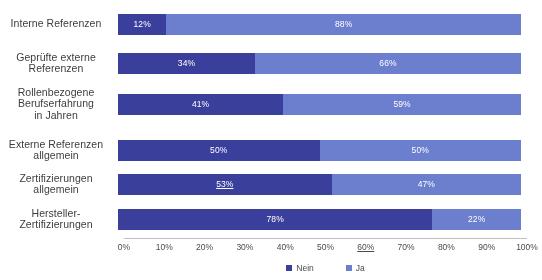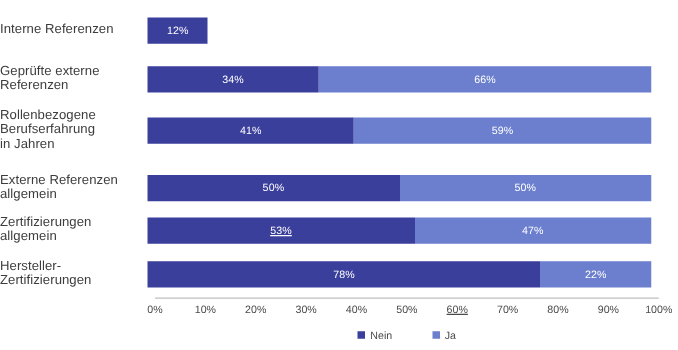--- a/index.html
+++ b/index.html
@@ -34,21 +34,21 @@
     left: 0;
     width: 542px;
     height: 38px;
     display: flex;
     align-items: center;
   }
   .cat-label {
     width: 118px;
     padding-right: 6px;
     box-sizing: border-box;
-    text-align: left;
+    text-align: center;
     font-size: 10.5px;
     line-height: 11.5px;
     color: #3d3d3d;
     white-space: pre-line;
     letter-spacing: 0.05px;
   }
   .bar-track {
     position: relative;
     width: 403px;
     height: 21px;
@@ -123,20 +123,21 @@
 </head>
 <body>
 
 <div id="chart-root">
 
   <div class="plot">
       <div class="row" style="top: 5px;">
         <div class="cat-label">Interne Referenzen</div>
         <div class="bar-track">
           <div class="seg seg-nein" style="width: 12%; background: rgb(59, 63, 156);">12%</div>
+          <div class="seg seg-ja" style="width: 88%; background: rgb(107, 127, 206);">88%</div>
         </div>
       </div>
       <div class="row" style="top: 44px;">
         <div class="cat-label">Geprüfte externe
 Referenzen</div>
         <div class="bar-track">
           <div class="seg seg-nein" style="width: 34%; background: rgb(59, 63, 156);">34%</div>
           <div class="seg seg-ja" style="width: 66%; background: rgb(107, 127, 206);">66%</div>
         </div>
       </div>

